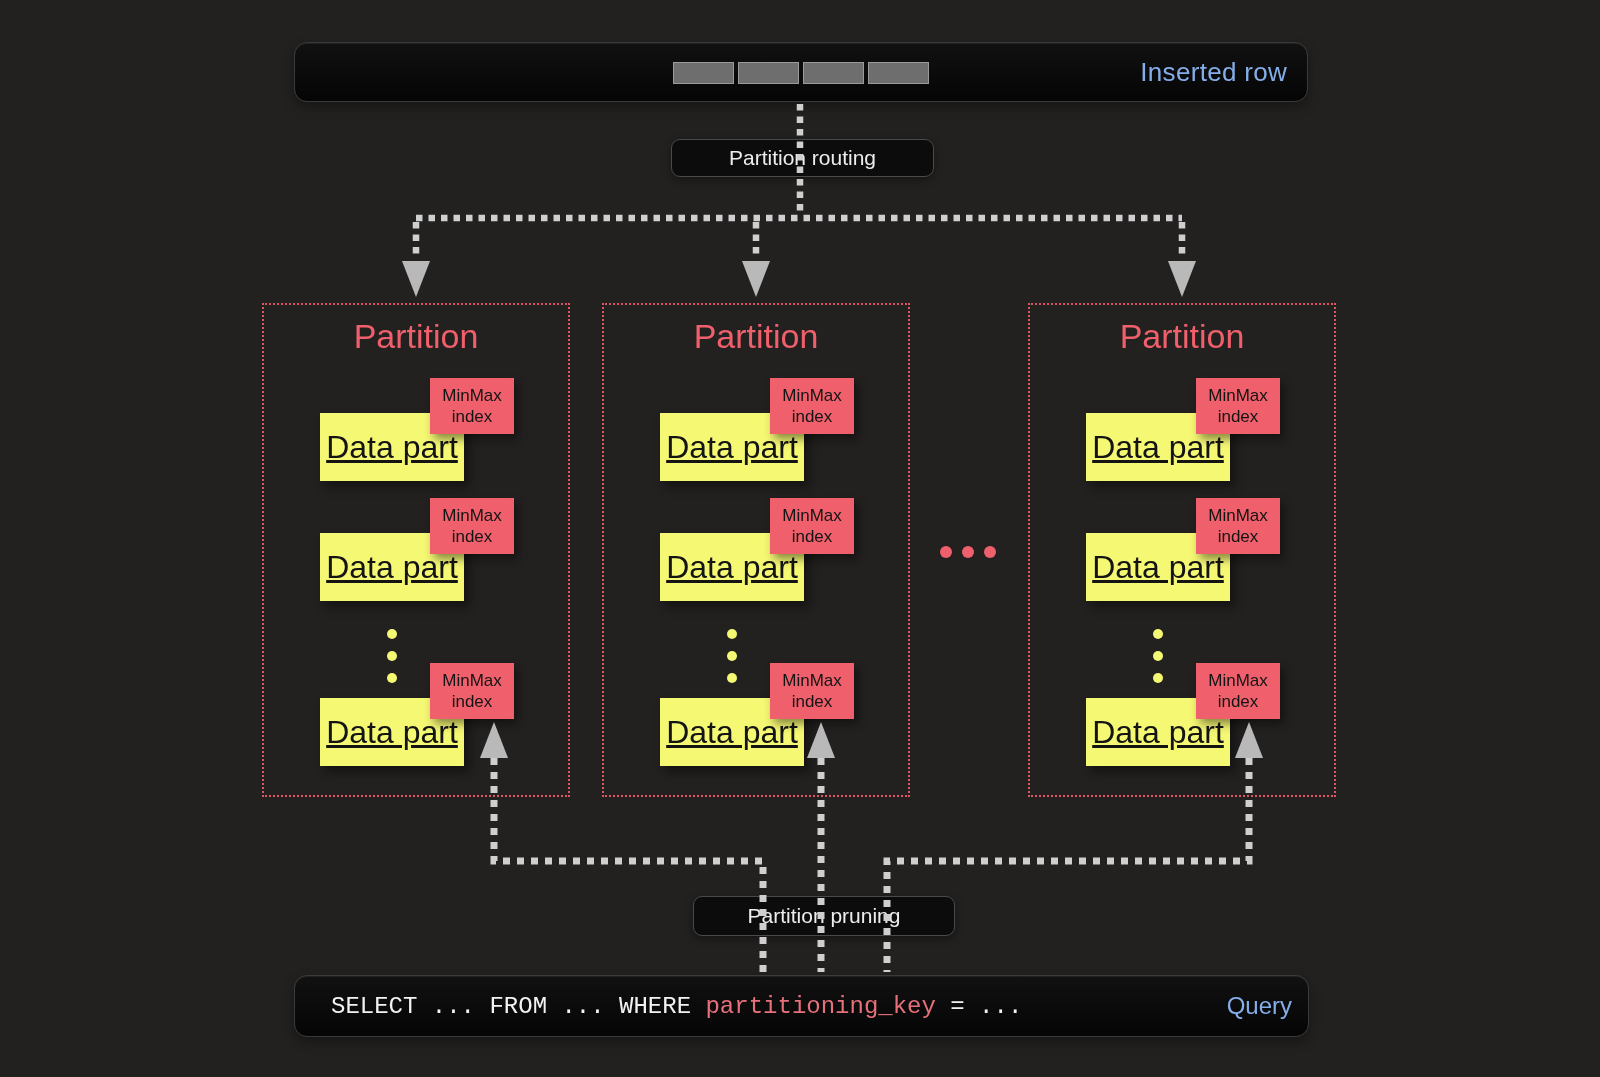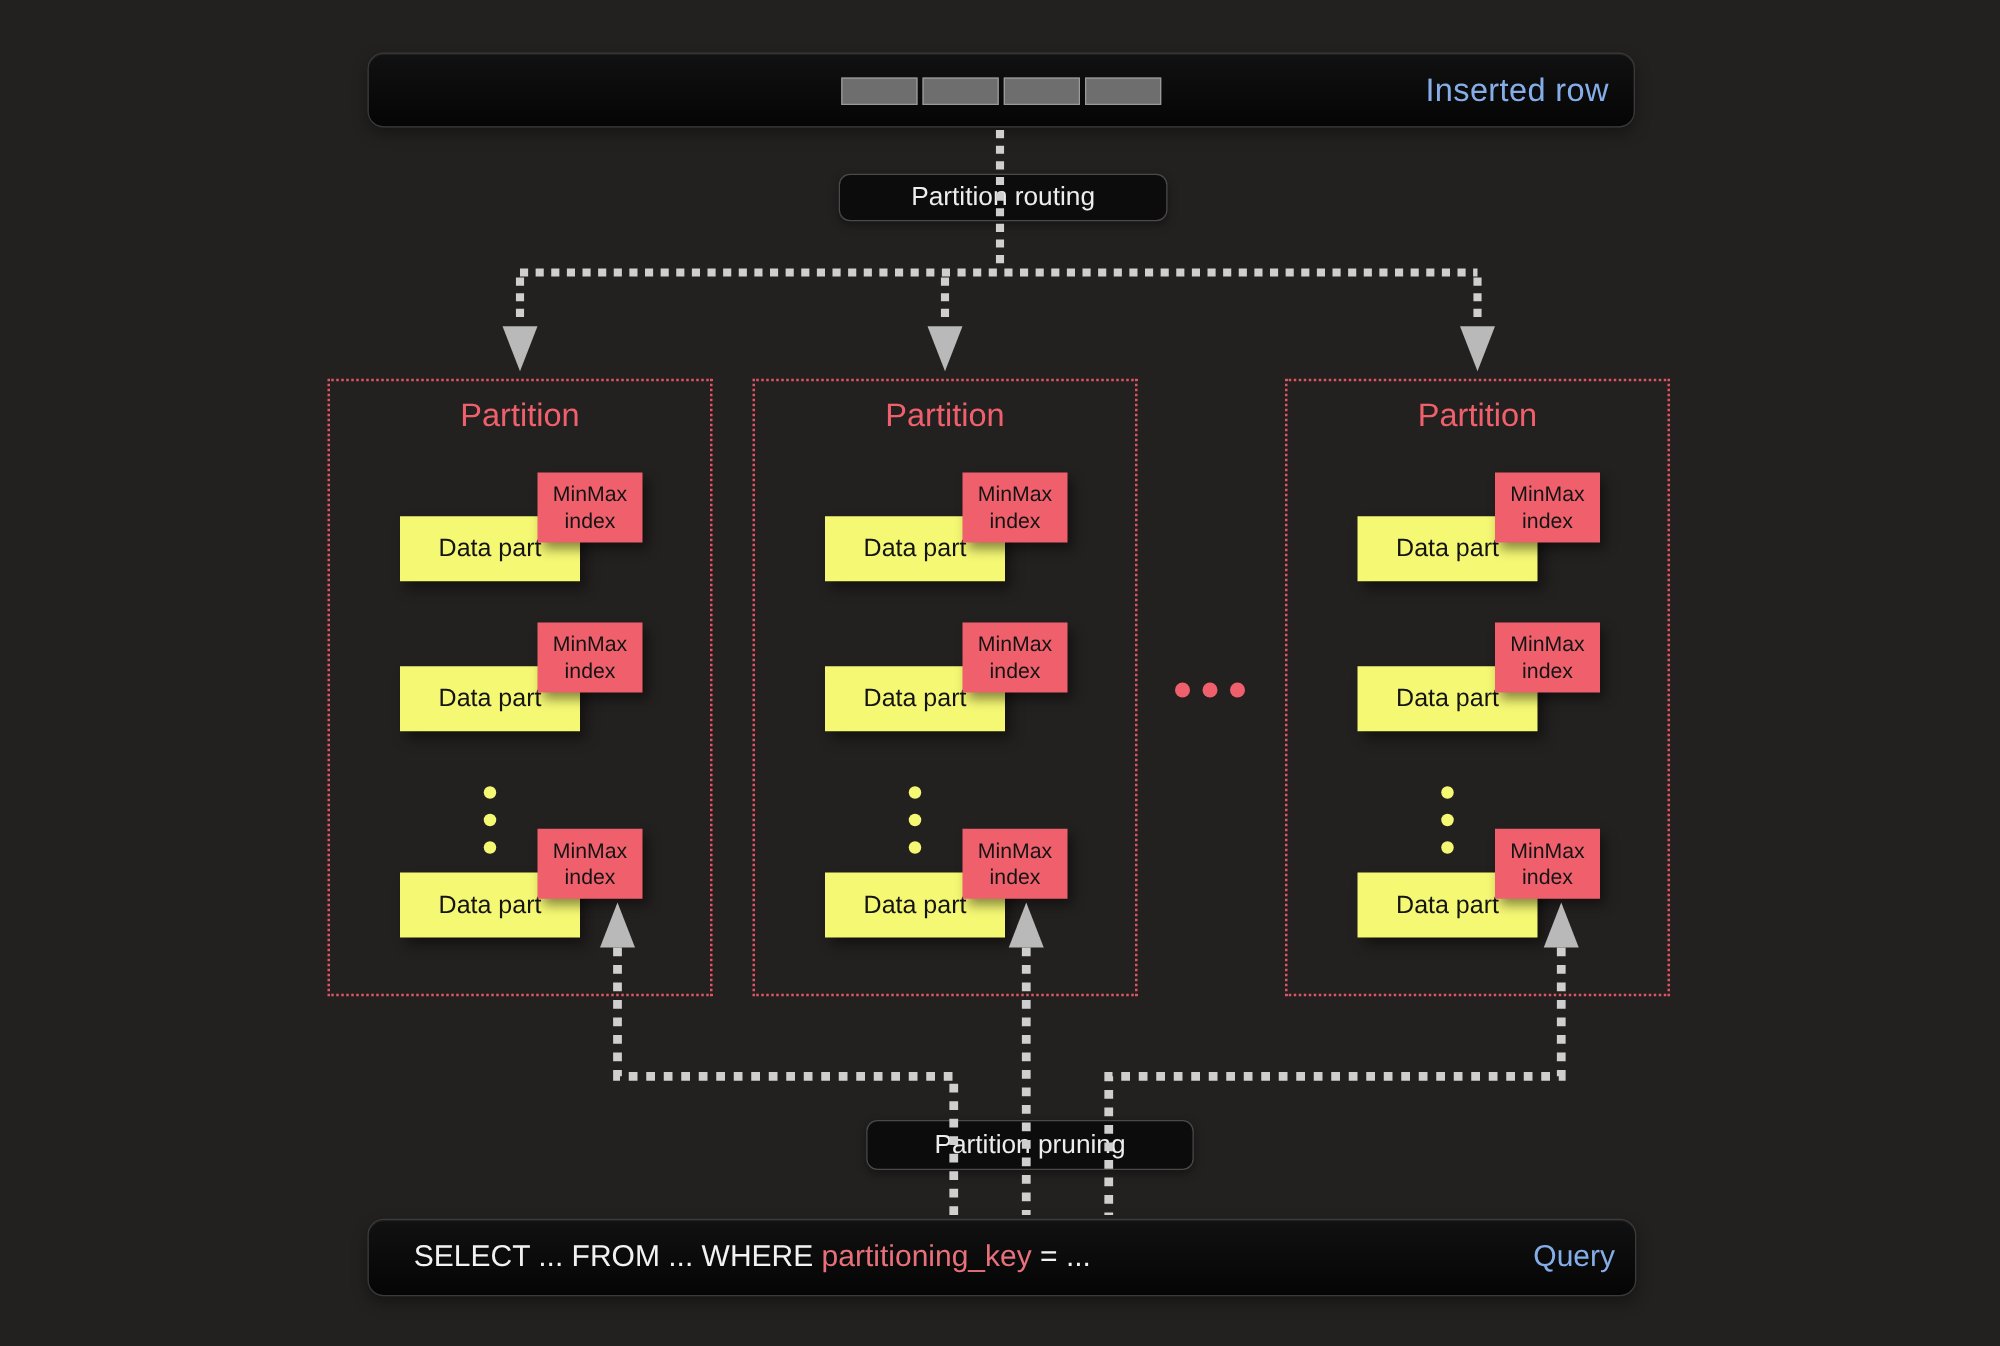--- a/index.html
+++ b/index.html
@@ -37,45 +37,45 @@
   #routing-pill{left:671px;top:139px;width:261px;height:36px;}
   #pruning-pill{left:693px;top:896px;width:260px;height:38px;}
 
   .partition{
     position:absolute;top:303px;width:308px;height:494px;
     border:2px dotted var(--red-border);box-sizing:border-box;z-index:2;
   }
   #partition-1{left:262px;} #partition-2{left:602px;} #partition-3{left:1028px;}
   .partition-title{
     position:absolute;top:12px;left:0;width:100%;text-align:center;
-    color:var(--accent-red);font-size:26px;
+    color:var(--accent-red);font-size:34px;
   }
   .minmax{
     position:absolute;width:84px;height:56px;background:var(--accent-red);
     color:var(--dark-text);font-size:17px;line-height:1.25;text-align:center;
     display:flex;align-items:center;justify-content:center;z-index:3;
     box-shadow:4px 5px 9px rgba(0,0,0,.45);padding:0 2px;box-sizing:border-box;
   }
   .datapart{
-    position:absolute;width:144px;height:52px;background:var(--accent-yellow);
-    color:var(--dark-text);font-size:20px;display:flex;align-items:center;justify-content:center;
-    z-index:2;box-shadow:5px 6px 10px rgba(0,0,0,.45);
+    position:absolute;width:144px;height:68px;background:var(--accent-yellow);
+    color:var(--dark-text);font-size:32px;display:flex;align-items:center;justify-content:center;
+    z-index:2;box-shadow:5px 6px 10px rgba(0,0,0,.45);text-decoration:underline;
   }
   .mm1{left:166px;top:73px;}  .dp1{left:56px;top:108px;}
   .mm2{left:166px;top:193px;} .dp2{left:56px;top:228px;}
   .mm3{left:166px;top:358px;} .dp3{left:56px;top:393px;}
   .vdots{position:absolute;left:123px;top:324px;display:flex;flex-direction:column;gap:12px;}
   .vdot{width:10px;height:10px;border-radius:50%;background:var(--accent-yellow);}
   .hdots{position:absolute;left:940px;top:546px;display:flex;gap:10px;z-index:2;}
   .hdot{width:12px;height:12px;border-radius:50%;background:var(--accent-red);}
 
   #query-box{left:294px;top:975px;width:1013px;height:60px;}
   .sql{
     position:absolute;left:36px;top:50%;transform:translateY(-50%);
-    font-family:Liberation Sans, sans-serif;
+    font-family:Liberation Mono, monospace;
     font-size:24px;color:var(--sql-text);white-space:pre;
   }
   .sql .key{color:var(--sql-key);}
   #query-label{position:absolute;right:16px;top:50%;transform:translateY(-50%);color:var(--accent-blue);font-size:24px;}
 
   svg.connectors{position:absolute;left:0;top:0;z-index:4;pointer-events:none;}
   .gline{stroke:var(--line-gray);stroke-width:6.5px;fill:none;stroke-dasharray:6.5 6;}
   .gline2{stroke:var(--line-gray);stroke-width:7px;fill:none;stroke-dasharray:7 7;}
   .ghead{fill:var(--arrow-gray);stroke:none;}
 </style>

